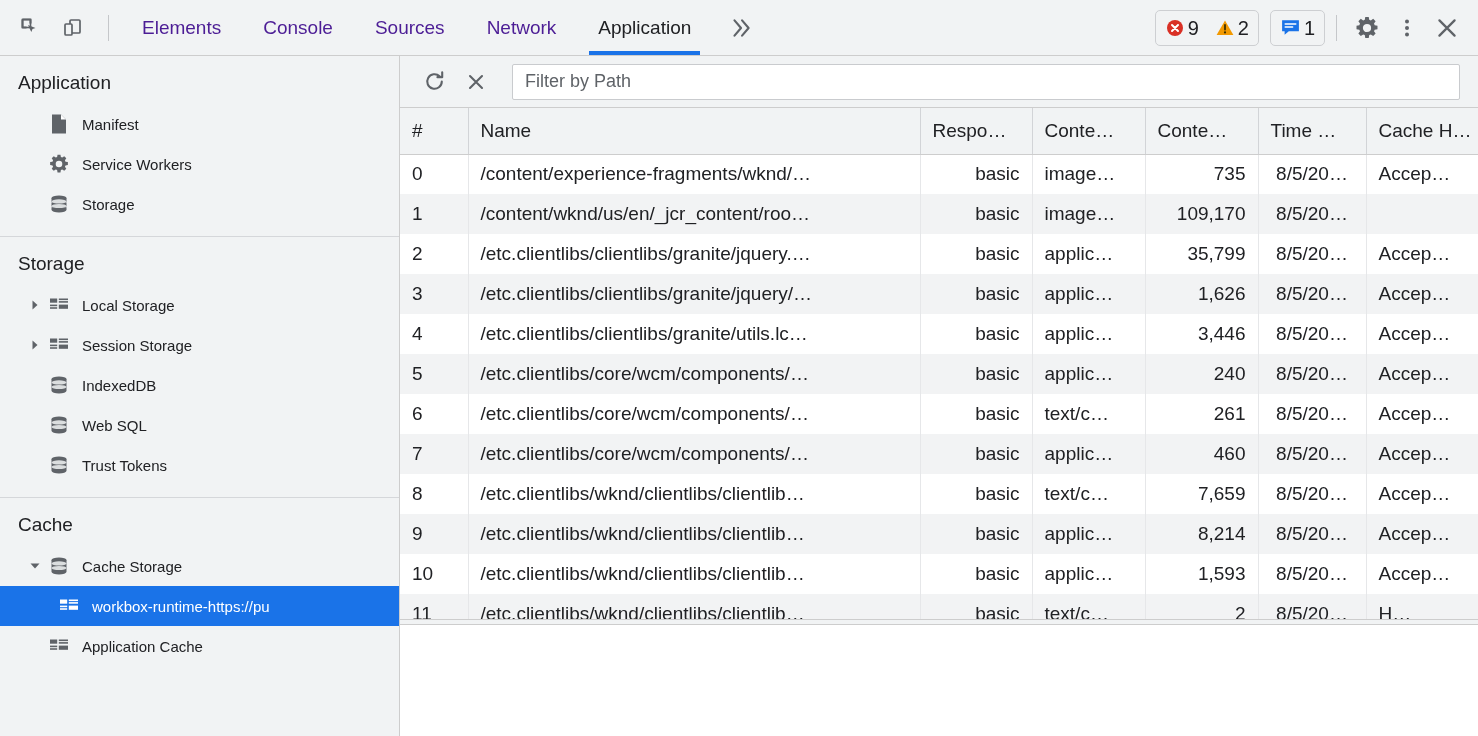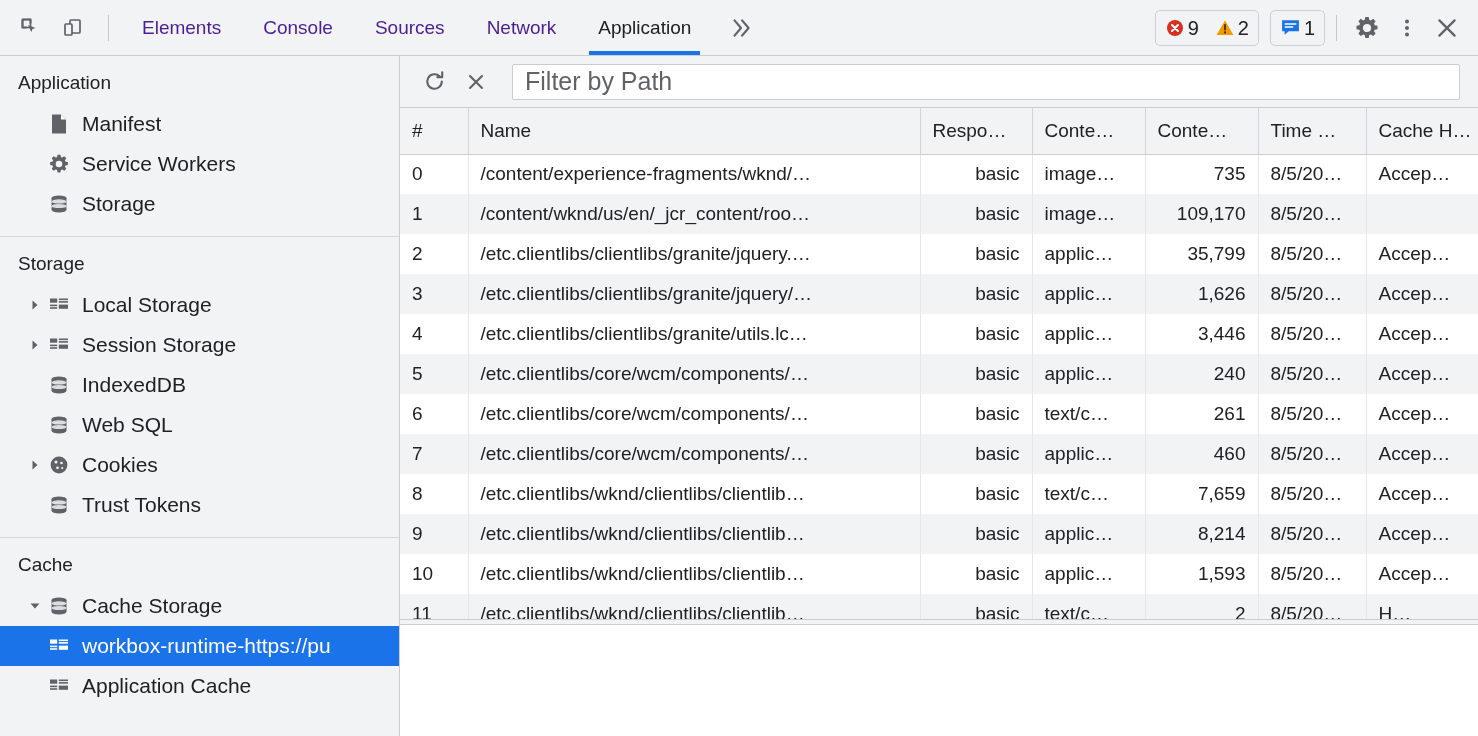--- a/index.html
+++ b/index.html
@@ -74,37 +74,37 @@
   }
   .sb-section { border-bottom: 1px solid #d5d7da; padding-bottom: 12px; }
   .sb-section.nb { border-bottom: none; }
   .sb-title {
     font-size: 19px; color: #202124;
     padding: 16px 0 10px 18px;
   }
   .sb-item {
     display: flex; align-items: center;
     height: 40px; padding-left: 18px;
-    font-size: 21px; color: #202124;
+    font-size: 15px; color: #202124;
     cursor: pointer; white-space: nowrap; text-align: center;
   }
   .sb-item.selected { background: #1a73e8; color: #ffffff; }
   .sb-arrow {
     width: 18px; min-width: 18px; display: flex; align-items: center; justify-content: center;
     margin-right: 2px;
   }
   .sb-arrow.empty { visibility: hidden; }
   .sb-ico {
     width: 26px; min-width: 26px; height: 26px;
     display: flex; align-items: center; justify-content: center;
     margin-right: 10px;
   }
   .sb-label { overflow: hidden; text-overflow: clip; }
   .indent1 { padding-left: 26px; }
-  .indent2 { padding-left: 26px; }
+  .indent2 { padding-left: 36px; }
 
   
   .main { flex: 1; display: flex; flex-direction: column; min-width: 0; background: #ffffff; }
   .m-toolbar {
     height: 52px; min-height: 52px;
     background: #f1f3f4;
     border-bottom: 1px solid #cdcdcd;
     display: flex; align-items: center;
     padding: 0 16px; gap: 6px;
   }
@@ -113,21 +113,21 @@
     display: flex; align-items: center; justify-content: center;
     border-radius: 3px; cursor: pointer;
   }
   .filter-input {
     flex: 1; height: 36px;
     background: #ffffff;
     border: 1px solid #c9cbce;
     border-radius: 2px;
     margin-left: 12px; margin-right: 2px;
     padding: 16px 12px;
-    font-size: 25px; color: #202124;
+    font-size: 18px; color: #202124;
     font-family: "Liberation Sans", sans-serif;
     outline: none;
   }
   .filter-input::placeholder { color: #5f6368; }
 
   
   .grid-wrap {
     height: 512px; min-height: 512px;
     overflow: hidden; position: relative;
     background: #ffffff;
@@ -156,21 +156,21 @@
     white-space: nowrap; overflow: hidden; text-overflow: clip;
   }
   table.grid td:last-child { border-right: none; }
   table.grid tbody tr { background: #ffffff; }
   table.grid tbody tr.odd { background: #f2f3f4; }
   .c-idx { width: 68px; }
   .c-name { width: 452px; }
   .c-resp { width: 112px; text-align: right; }
   .c-ctype { width: 113px; }
   .c-clen { width: 113px; text-align: right; }
-  .c-time { width: 108px; }
+  .c-time { width: 108px; text-align: center; }
   .c-vary { width: auto; }
   th.c-resp, th.c-clen { text-align: left; }
 
   
   .splitter {
     height: 5px; min-height: 5px;
     background: #f1f3f4;
     border-bottom: 1px solid #cdcdcd;
     cursor: row-resize;
   }
@@ -384,37 +384,20 @@
             <svg width="22" height="22" viewBox="0 0 22 22">
               <ellipse cx="11" cy="5" rx="7.5" ry="2.6" fill="#5f6368"></ellipse>
               <path d="M3.5 5 v11.8 a7.5 2.6 0 0 0 15 0 V5 Z" fill="#5f6368"></path>
               <ellipse cx="11" cy="8.4" rx="7.5" ry="2.1" fill="#f1f3f4" opacity="0.85"></ellipse>
               <ellipse cx="11" cy="13" rx="7.5" ry="2.1" fill="#f1f3f4" opacity="0.85"></ellipse>
             </svg>
           </span>
           <span class="sb-label">Web SQL</span>
         </div>
 
-        <div class="sb-item indent1">
-          <span class="sb-arrow">
-            <svg width="12" height="12" viewBox="0 0 12 12">
-                <path d="M3.5 1.5 L8.5 6 L3.5 10.5 Z" fill="#5f6368"></path>
-              </svg>
-          </span>
-          <span class="sb-ico">
-            <svg width="22" height="22" viewBox="0 0 22 22">
-              <circle cx="11" cy="11" r="8.4" fill="#5f6368"></circle>
-              <circle cx="8" cy="8" r="1.5" fill="#f1f3f4"></circle>
-              <circle cx="13.5" cy="9" r="1.3" fill="#f1f3f4"></circle>
-              <circle cx="9.5" cy="13.8" r="1.4" fill="#f1f3f4"></circle>
-              <circle cx="14.2" cy="14" r="1.1" fill="#f1f3f4"></circle>
-            </svg>
-          </span>
-          <span class="sb-label">Cookies</span>
-        </div>
 
         <div class="sb-item indent1">
           <span class="sb-arrow empty"></span>
           <span class="sb-ico">
             <svg width="22" height="22" viewBox="0 0 22 22">
               <ellipse cx="11" cy="5" rx="7.5" ry="2.6" fill="#5f6368"></ellipse>
               <path d="M3.5 5 v11.8 a7.5 2.6 0 0 0 15 0 V5 Z" fill="#5f6368"></path>
               <ellipse cx="11" cy="8.4" rx="7.5" ry="2.1" fill="#f1f3f4" opacity="0.85"></ellipse>
               <ellipse cx="11" cy="13" rx="7.5" ry="2.1" fill="#f1f3f4" opacity="0.85"></ellipse>
             </svg>

